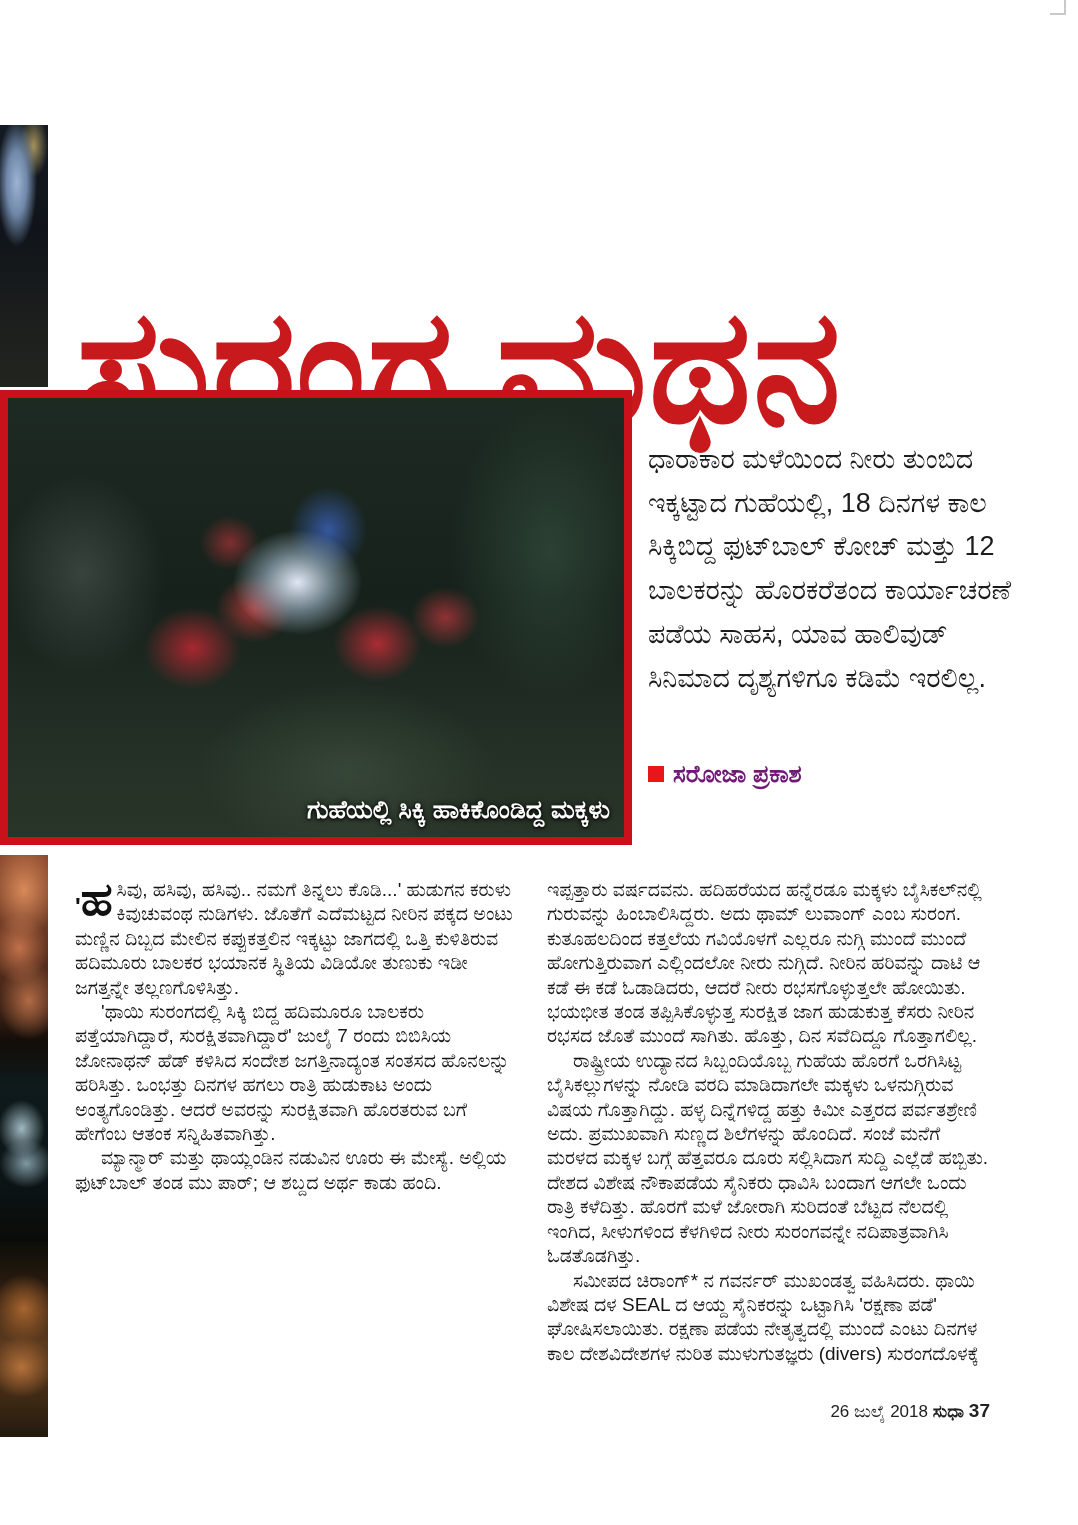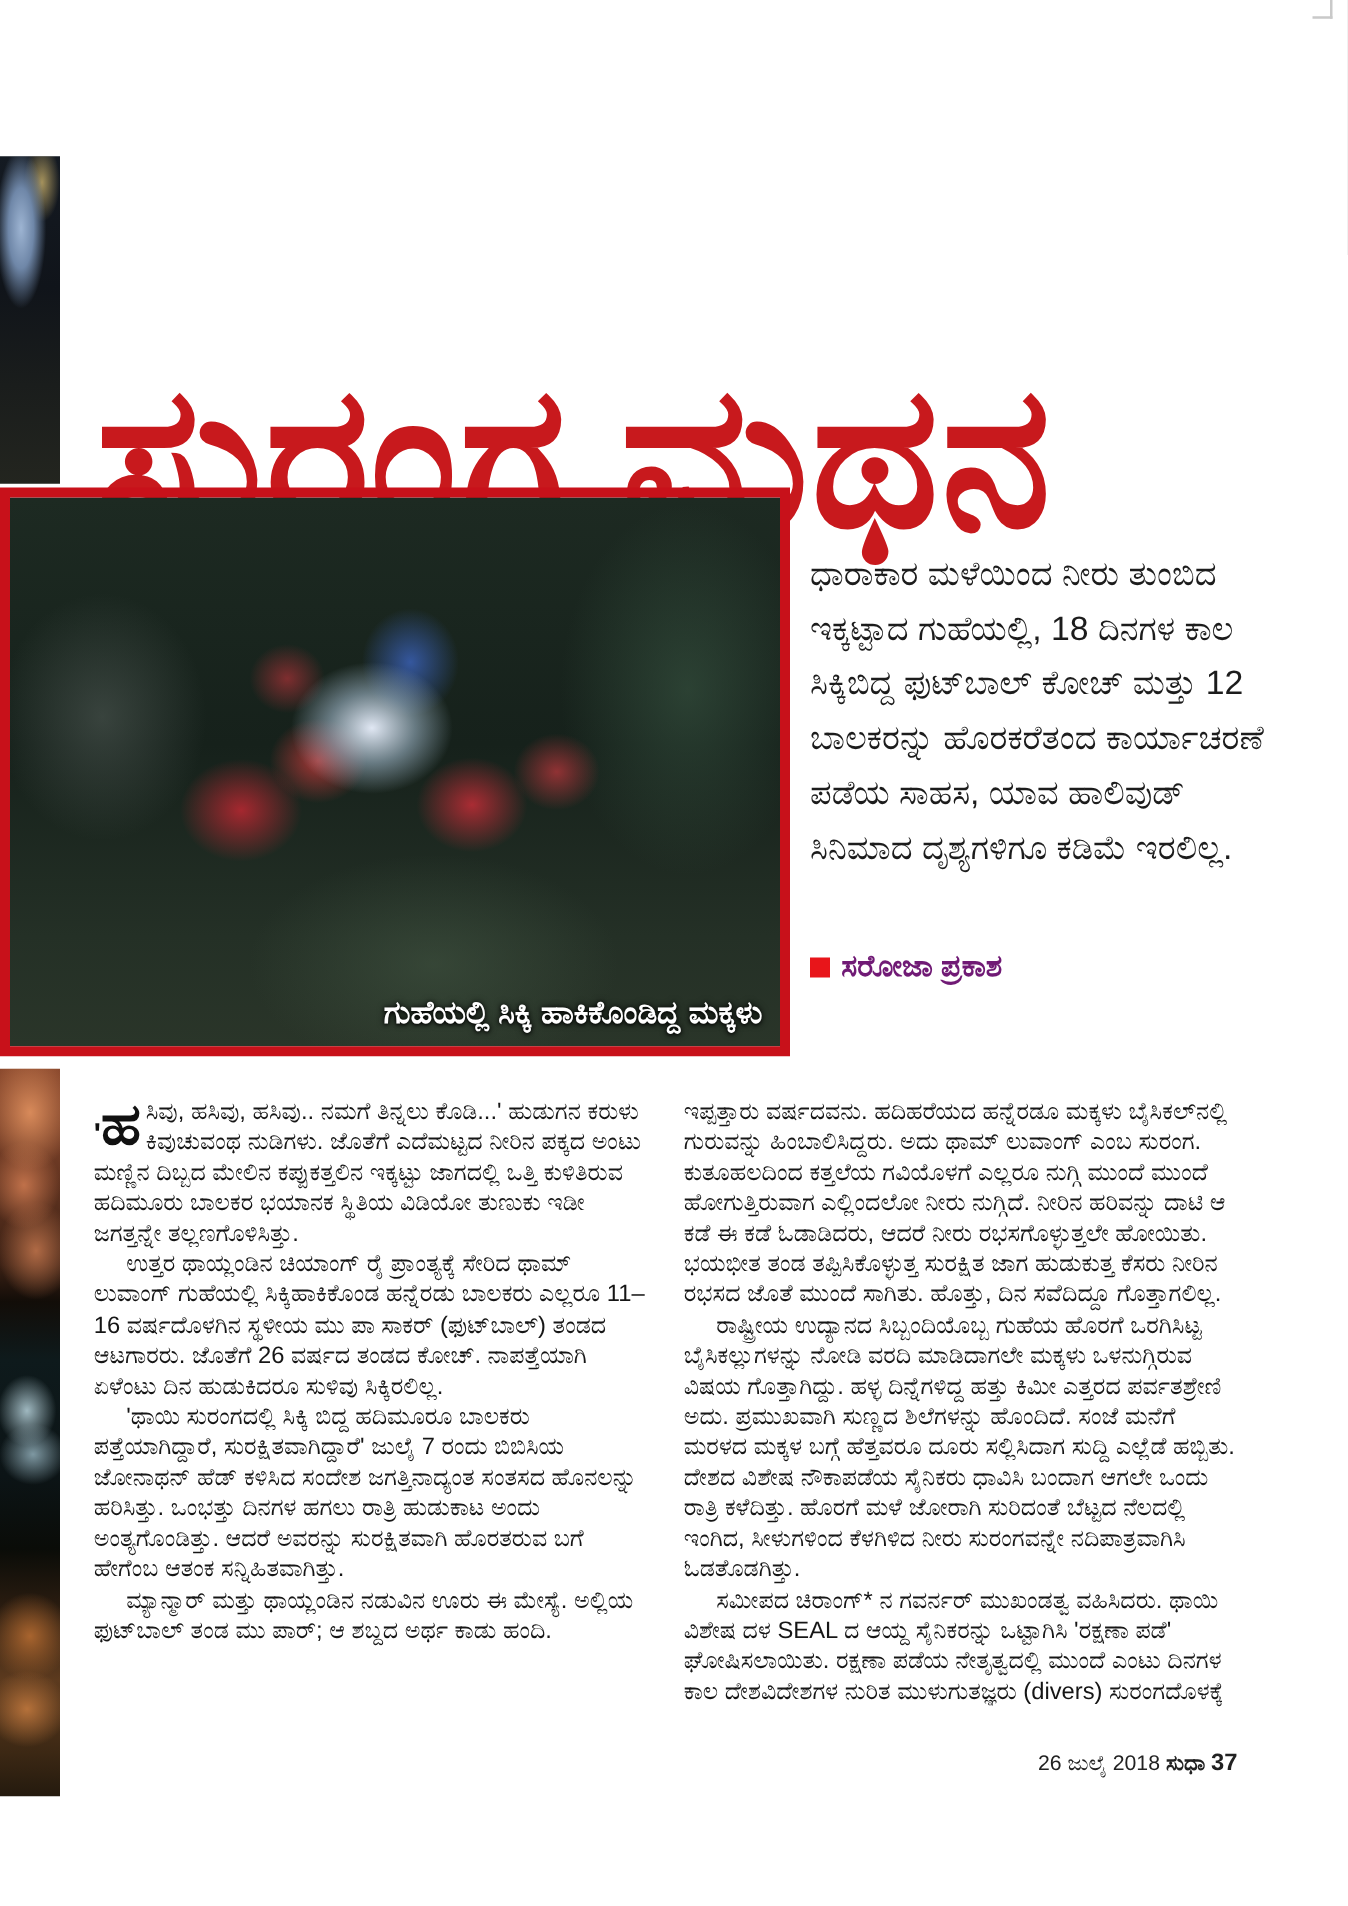--- a/index.html
+++ b/index.html
@@ -127,21 +127,20 @@
 
   <div class="intro">ಧಾರಾಕಾರ ಮಳೆಯಿಂದ ನೀರು ತುಂಬಿದ ಇಕ್ಕಟ್ಟಾದ ಗುಹೆಯಲ್ಲಿ, 18 ದಿನಗಳ ಕಾಲ ಸಿಕ್ಕಿಬಿದ್ದ ಫುಟ್‌ಬಾಲ್ ಕೋಚ್ ಮತ್ತು 12 ಬಾಲಕರನ್ನು ಹೊರಕರೆತಂದ ಕಾರ್ಯಾಚರಣೆ ಪಡೆಯ ಸಾಹಸ, ಯಾವ ಹಾಲಿವುಡ್ ಸಿನಿಮಾದ ದೃಶ್ಯಗಳಿಗೂ ಕಡಿಮೆ ಇರಲಿಲ್ಲ.</div>
 
   <div class="byline">
     <span class="byline-bullet"></span>
     <span>ಸರೋಜಾ ಪ್ರಕಾಶ</span>
   </div>
 
   <div class="col col-1">
     <p><span class="dropcap"><span class="lead-quote">'</span><span>ಹ</span></span><span>ಸಿವು, ಹಸಿವು, ಹಸಿವು.. ನಮಗೆ ತಿನ್ನಲು ಕೊಡಿ...' ಹುಡುಗನ ಕರುಳು ಕಿವುಚುವಂಥ ನುಡಿಗಳು. ಜೊತೆಗೆ ಎದೆಮಟ್ಟದ ನೀರಿನ ಪಕ್ಕದ ಅಂಟು ಮಣ್ಣಿನ ದಿಬ್ಬದ ಮೇಲಿನ ಕಪ್ಪುಕತ್ತಲಿನ ಇಕ್ಕಟ್ಟು ಜಾಗದಲ್ಲಿ ಒತ್ತಿ ಕುಳಿತಿರುವ ಹದಿಮೂರು ಬಾಲಕರ ಭಯಾನಕ ಸ್ಥಿತಿಯ ವಿಡಿಯೋ ತುಣುಕು ಇಡೀ ಜಗತ್ತನ್ನೇ ತಲ್ಲಣಗೊಳಿಸಿತ್ತು.</span></p>
-    <p class="indent">ಉತ್ತರ ಥಾಯ್ಲಂಡಿನ ಚಿಯಾಂಗ್ ರೈ ಪ್ರಾಂತ್ಯಕ್ಕೆ ಸೇರಿದ ಥಾಮ್ ಲುವಾಂಗ್ ಗುಹೆಯಲ್ಲಿ ಸಿಕ್ಕಿಹಾಕಿಕೊಂಡ ಹನ್ನೆರಡು ಬಾಲಕರು ಎಲ್ಲರೂ 11–16 ವರ್ಷದೊಳಗಿನ ಸ್ಥಳೀಯ ಮು ಪಾ ಸಾಕರ್ (ಫುಟ್‌ಬಾಲ್) ತಂಡದ ಆಟಗಾರರು. ಜೊತೆಗೆ 26 ವರ್ಷದ ತಂಡದ ಕೋಚ್. ನಾಪತ್ತೆಯಾಗಿ ಏಳೆಂಟು ದಿನ ಹುಡುಕಿದರೂ ಸುಳಿವು ಸಿಕ್ಕಿರಲಿಲ್ಲ.</p>
     <p class="indent">'ಥಾಯಿ ಸುರಂಗದಲ್ಲಿ ಸಿಕ್ಕಿ ಬಿದ್ದ ಹದಿಮೂರೂ ಬಾಲಕರು ಪತ್ತೆಯಾಗಿದ್ದಾರೆ, ಸುರಕ್ಷಿತವಾಗಿದ್ದಾರೆ' ಜುಲೈ 7 ರಂದು ಬಿಬಿಸಿಯ ಜೋನಾಥನ್ ಹೆಡ್ ಕಳಿಸಿದ ಸಂದೇಶ ಜಗತ್ತಿನಾದ್ಯಂತ ಸಂತಸದ ಹೊನಲನ್ನು ಹರಿಸಿತ್ತು. ಒಂಭತ್ತು ದಿನಗಳ ಹಗಲು ರಾತ್ರಿ ಹುಡುಕಾಟ ಅಂದು ಅಂತ್ಯಗೊಂಡಿತ್ತು. ಆದರೆ ಅವರನ್ನು ಸುರಕ್ಷಿತವಾಗಿ ಹೊರತರುವ ಬಗೆ ಹೇಗೆಂಬ ಆತಂಕ ಸನ್ನಿಹಿತವಾಗಿತ್ತು.</p>
     <p class="indent">ಮ್ಯಾನ್ಮಾರ್ ಮತ್ತು ಥಾಯ್ಲಂಡಿನ ನಡುವಿನ ಊರು ಈ ಮೇಸ್ಯೆ. ಅಲ್ಲಿಯ ಫುಟ್‌ಬಾಲ್ ತಂಡ ಮು ಪಾರ್; ಆ ಶಬ್ದದ ಅರ್ಥ ಕಾಡು ಹಂದಿ.</p>
   </div>
 
   <div class="col col-2">
     <p>ಇಪ್ಪತ್ತಾರು ವರ್ಷದವನು. ಹದಿಹರೆಯದ ಹನ್ನೆರಡೂ ಮಕ್ಕಳು ಬೈಸಿಕಲ್‌ನಲ್ಲಿ ಗುರುವನ್ನು ಹಿಂಬಾಲಿಸಿದ್ದರು. ಅದು ಥಾಮ್ ಲುವಾಂಗ್ ಎಂಬ ಸುರಂಗ. ಕುತೂಹಲದಿಂದ ಕತ್ತಲೆಯ ಗವಿಯೊಳಗೆ ಎಲ್ಲರೂ ನುಗ್ಗಿ ಮುಂದೆ ಮುಂದೆ ಹೋಗುತ್ತಿರುವಾಗ ಎಲ್ಲಿಂದಲೋ ನೀರು ನುಗ್ಗಿದೆ. ನೀರಿನ ಹರಿವನ್ನು ದಾಟಿ ಆ ಕಡೆ ಈ ಕಡೆ ಓಡಾಡಿದರು, ಆದರೆ ನೀರು ರಭಸಗೊಳ್ಳುತ್ತಲೇ ಹೋಯಿತು. ಭಯಭೀತ ತಂಡ ತಪ್ಪಿಸಿಕೊಳ್ಳುತ್ತ ಸುರಕ್ಷಿತ ಜಾಗ ಹುಡುಕುತ್ತ ಕೆಸರು ನೀರಿನ ರಭಸದ ಜೊತೆ ಮುಂದೆ ಸಾಗಿತು. ಹೊತ್ತು, ದಿನ ಸವೆದಿದ್ದೂ ಗೊತ್ತಾಗಲಿಲ್ಲ.</p>
     <p class="indent">ರಾಷ್ಟ್ರೀಯ ಉದ್ಯಾನದ ಸಿಬ್ಬಂದಿಯೊಬ್ಬ ಗುಹೆಯ ಹೊರಗೆ ಒರಗಿಸಿಟ್ಟ ಬೈಸಿಕಲ್ಲುಗಳನ್ನು ನೋಡಿ ವರದಿ ಮಾಡಿದಾಗಲೇ ಮಕ್ಕಳು ಒಳನುಗ್ಗಿರುವ ವಿಷಯ ಗೊತ್ತಾಗಿದ್ದು. ಹಳ್ಳ ದಿನ್ನೆಗಳಿದ್ದ ಹತ್ತು ಕಿಮೀ ಎತ್ತರದ ಪರ್ವತಶ್ರೇಣಿ ಅದು. ಪ್ರಮುಖವಾಗಿ ಸುಣ್ಣದ ಶಿಲೆಗಳನ್ನು ಹೊಂದಿದೆ. ಸಂಜೆ ಮನೆಗೆ ಮರಳದ ಮಕ್ಕಳ ಬಗ್ಗೆ ಹೆತ್ತವರೂ ದೂರು ಸಲ್ಲಿಸಿದಾಗ ಸುದ್ದಿ ಎಲ್ಲೆಡೆ ಹಬ್ಬಿತು. ದೇಶದ ವಿಶೇಷ ನೌಕಾಪಡೆಯ ಸೈನಿಕರು ಧಾವಿಸಿ ಬಂದಾಗ ಆಗಲೇ ಒಂದು ರಾತ್ರಿ ಕಳೆದಿತ್ತು. ಹೊರಗೆ ಮಳೆ ಜೋರಾಗಿ ಸುರಿದಂತೆ ಬೆಟ್ಟದ ನೆಲದಲ್ಲಿ ಇಂಗಿದ, ಸೀಳುಗಳಿಂದ ಕೆಳಗಿಳಿದ ನೀರು ಸುರಂಗವನ್ನೇ ನದಿಪಾತ್ರವಾಗಿಸಿ ಓಡತೊಡಗಿತ್ತು.</p>
     <p class="indent">ಸಮೀಪದ ಚಿರಾಂಗ್* ನ ಗವರ್ನರ್ ಮುಖಂಡತ್ವ ವಹಿಸಿದರು. ಥಾಯಿ ವಿಶೇಷ ದಳ SEAL ದ ಆಯ್ದ ಸೈನಿಕರನ್ನು ಒಟ್ಟಾಗಿಸಿ 'ರಕ್ಷಣಾ ಪಡೆ' ಘೋಷಿಸಲಾಯಿತು. ರಕ್ಷಣಾ ಪಡೆಯ ನೇತೃತ್ವದಲ್ಲಿ ಮುಂದೆ ಎಂಟು ದಿನಗಳ ಕಾಲ ದೇಶವಿದೇಶಗಳ ನುರಿತ ಮುಳುಗುತಜ್ಞರು (divers) ಸುರಂಗದೊಳಕ್ಕೆ</p>
   </div>
 

